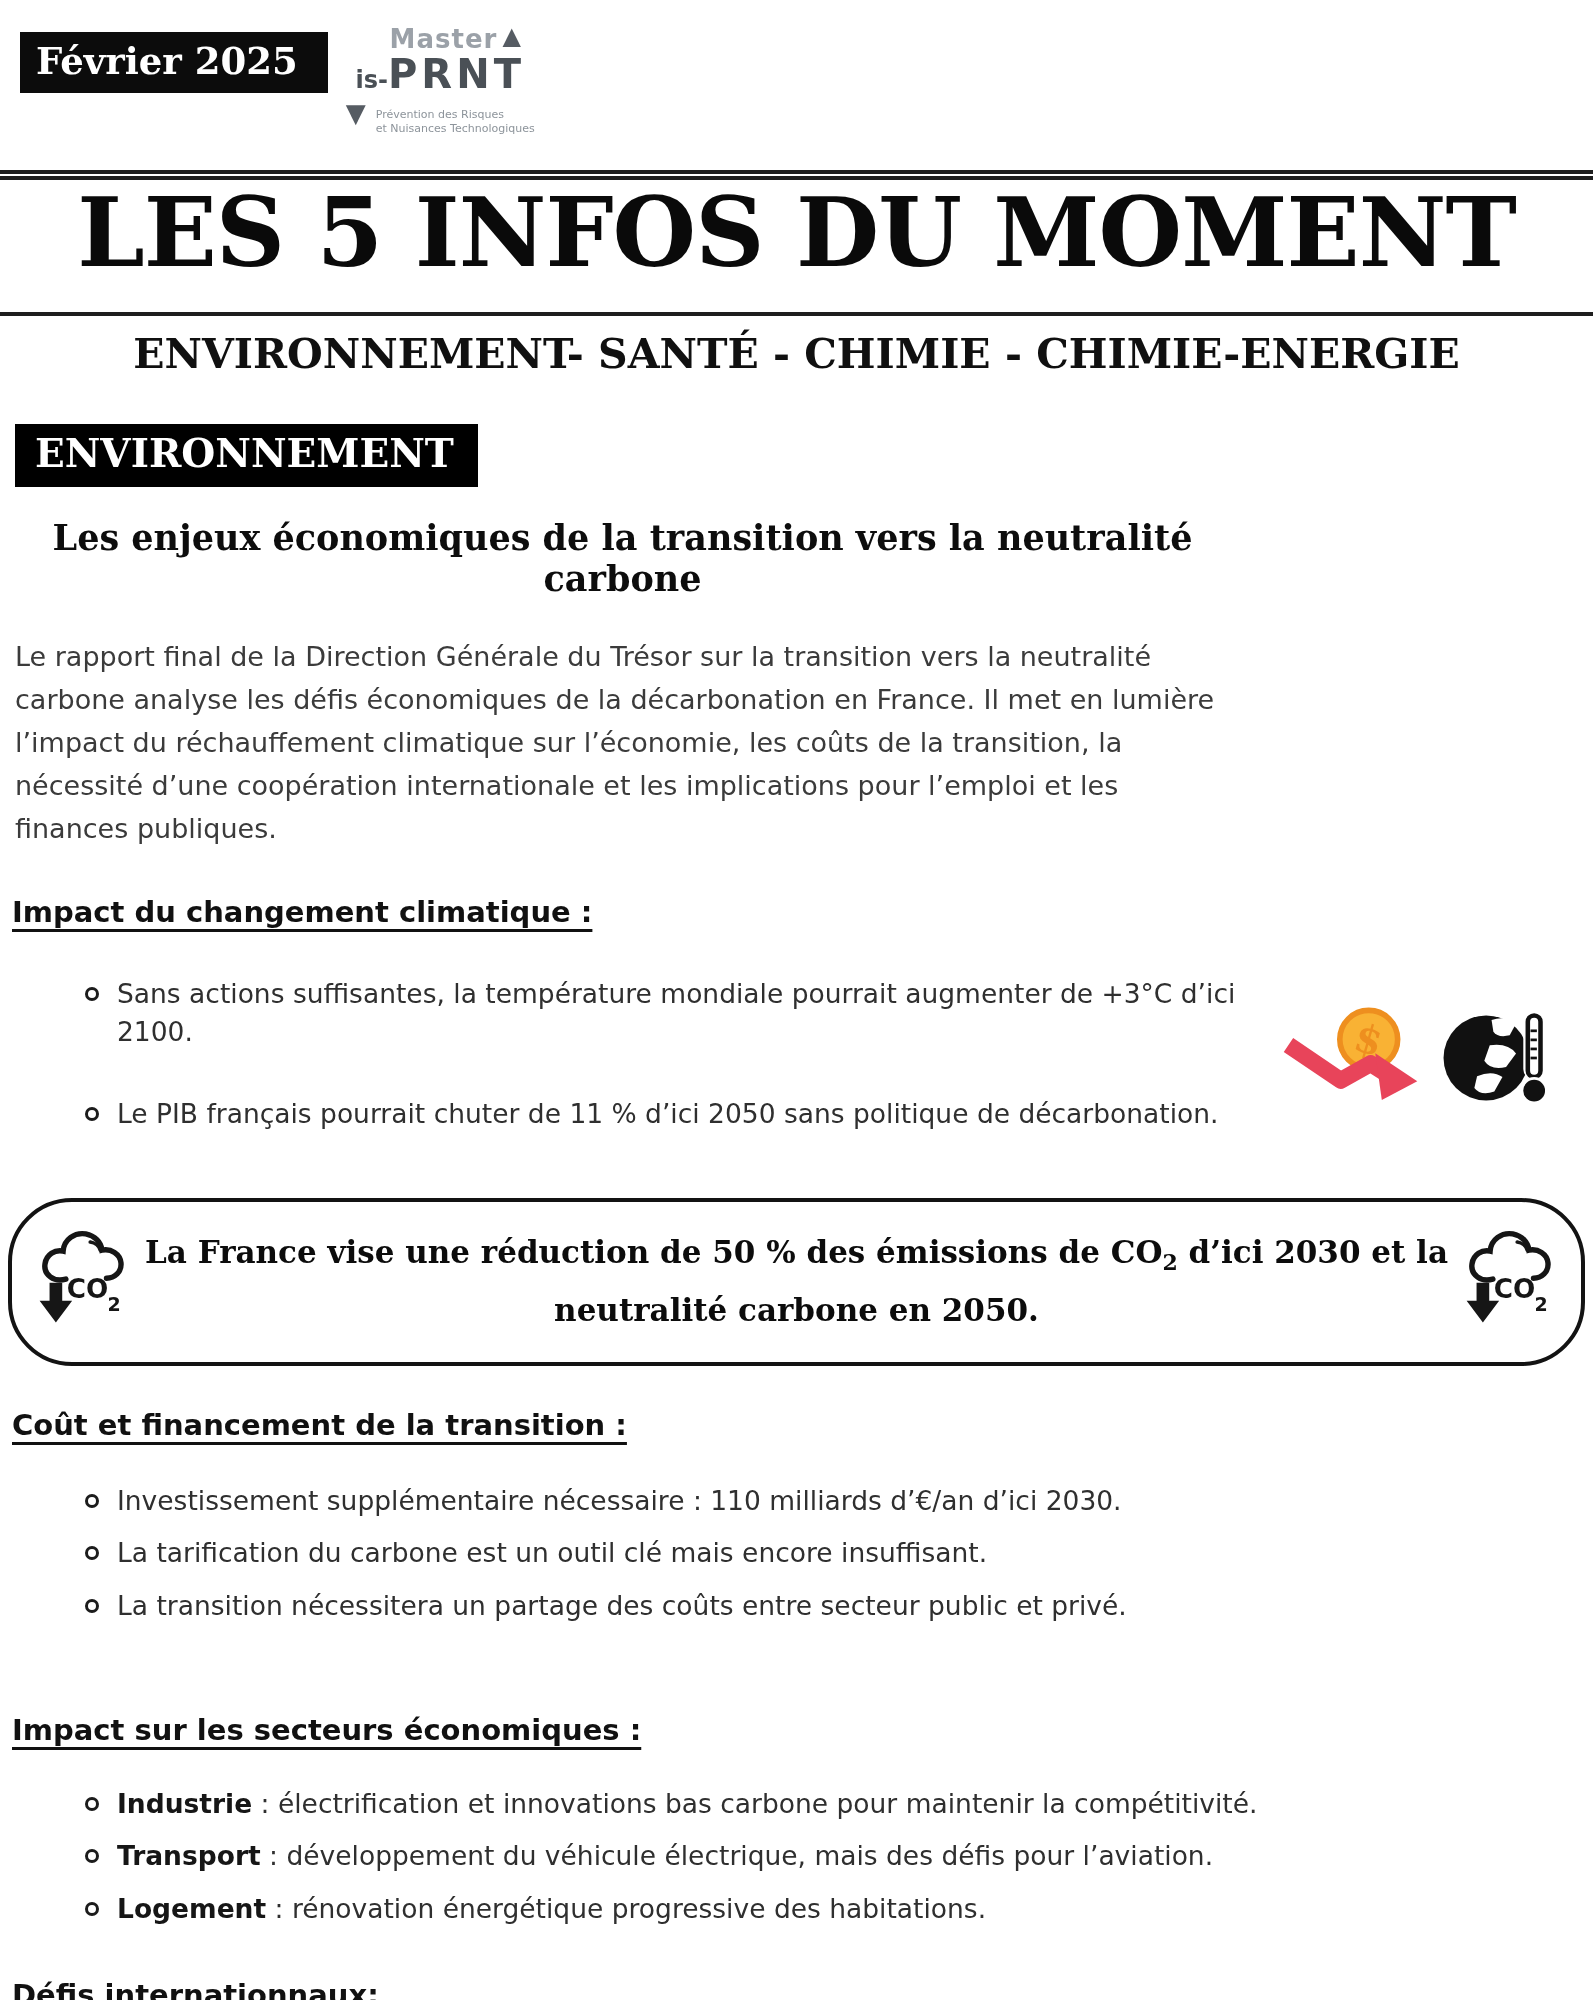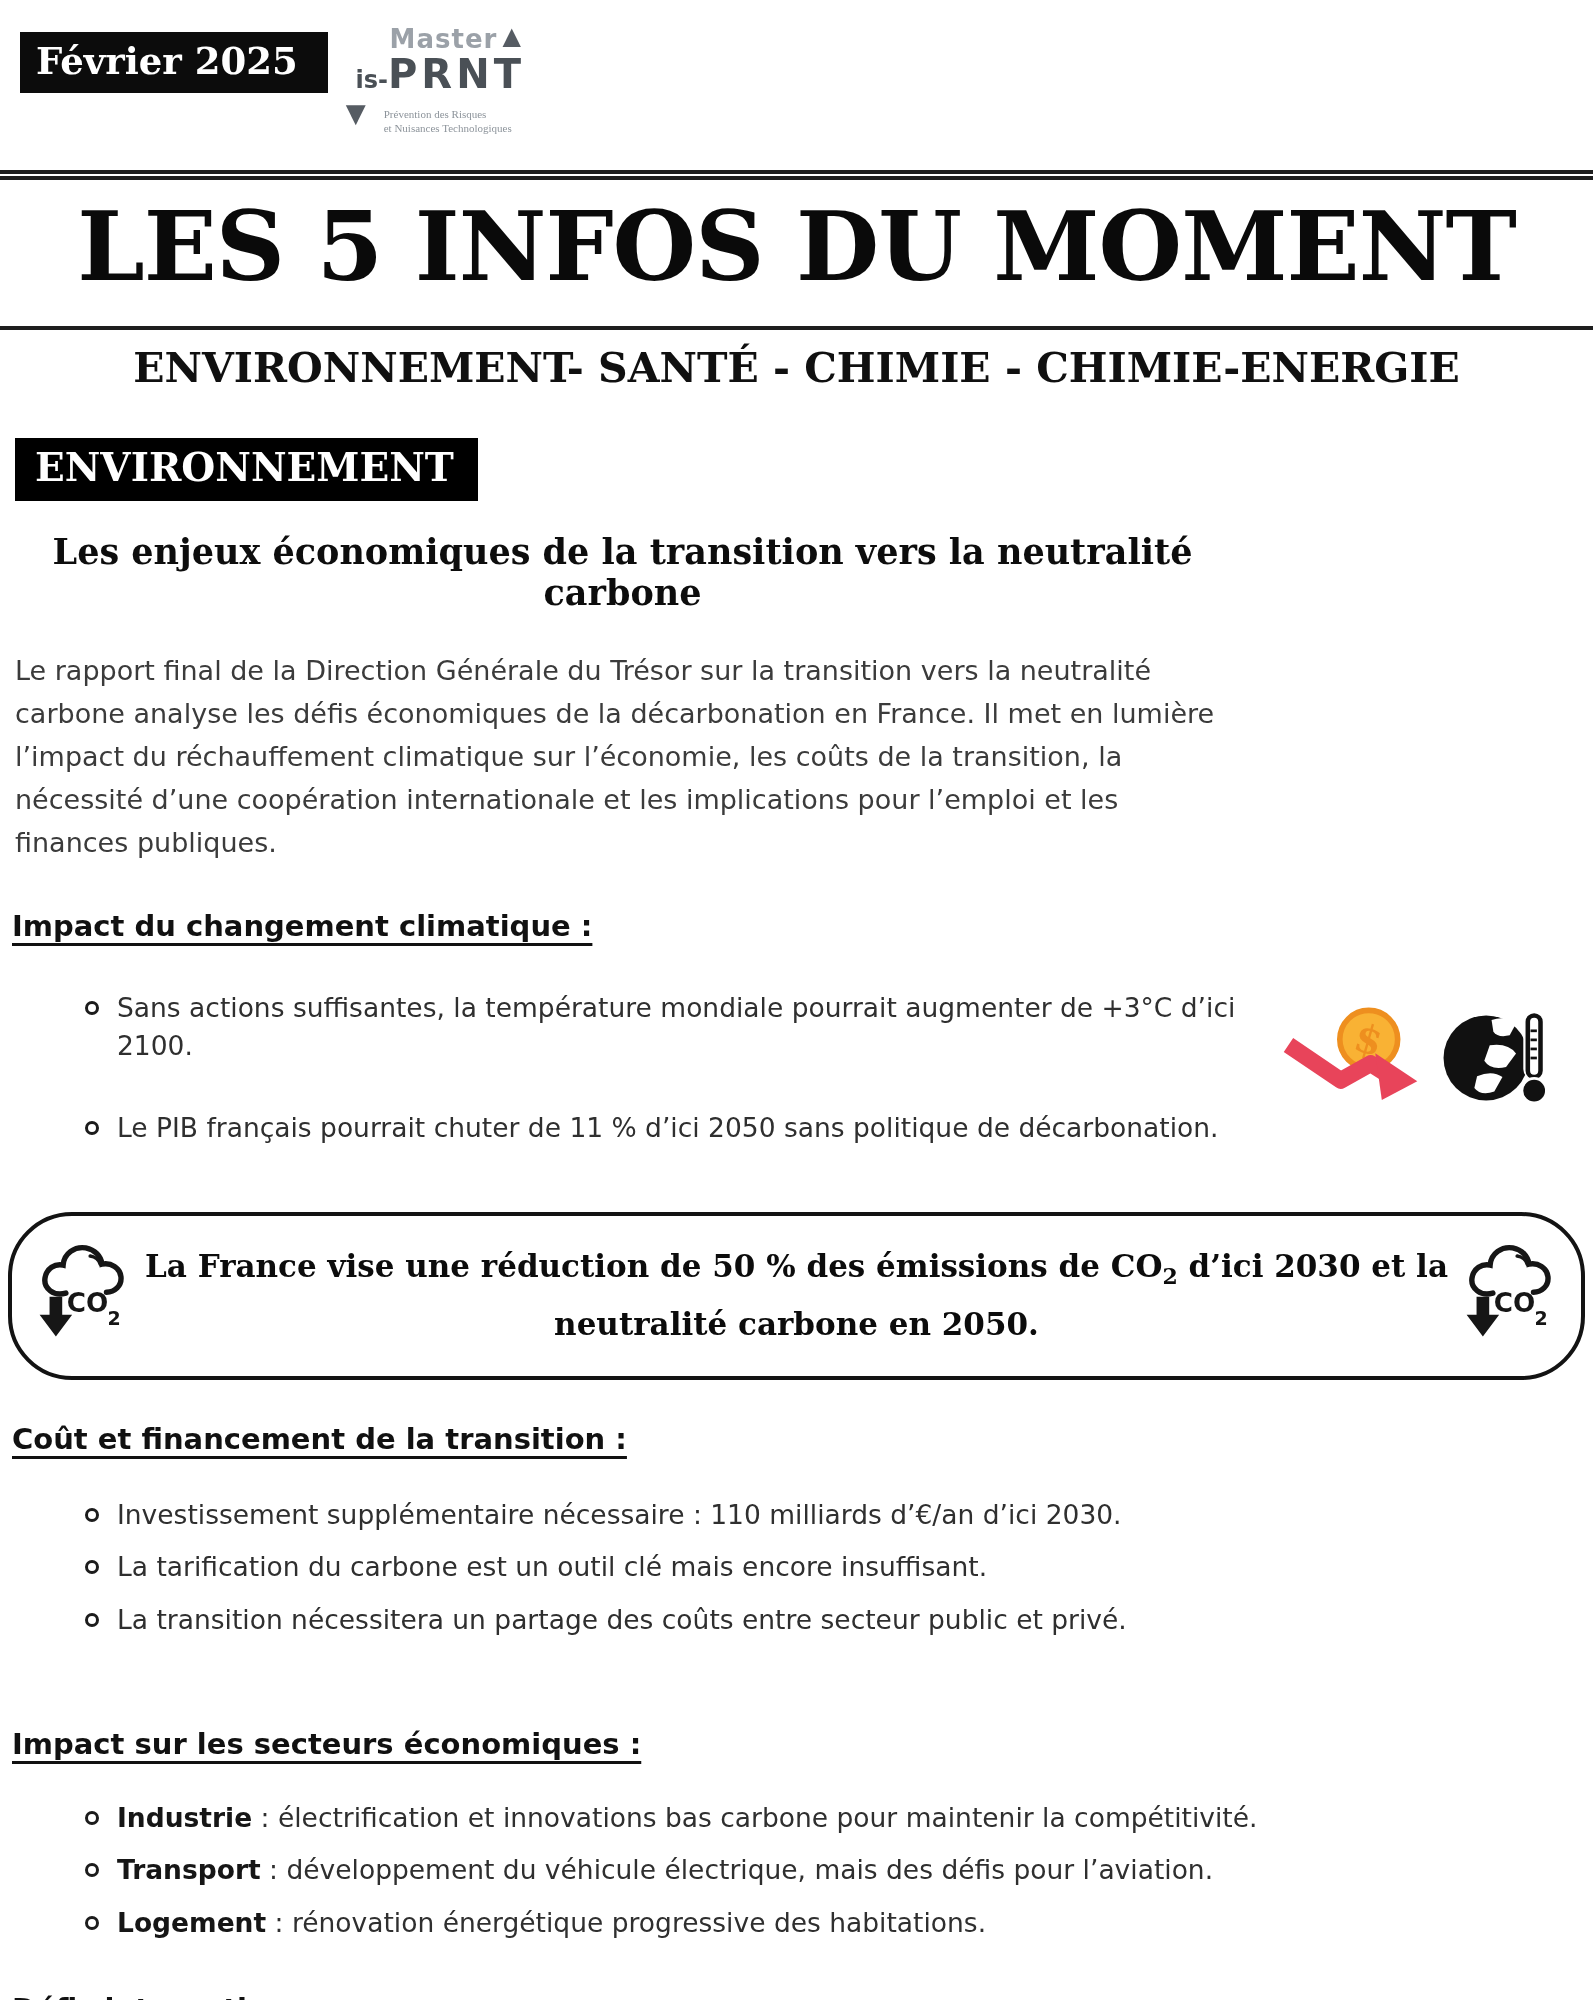--- a/index.html
+++ b/index.html
@@ -43,32 +43,32 @@
     line-height:1;
   }
   .logo-row1 { text-align:center; padding-left:30px; }
   .logo-master { color:#9ba1a8; font-size:26px; font-weight:bold; letter-spacing:1px; }
   .logo-tri-up { color:#565c63; font-size:24px; vertical-align:4px; }
   .logo-row2 { text-align:center; margin-top:2px; }
   .logo-is { color:#4a5056; font-size:24px; font-weight:bold; }
   .logo-prnt { color:#4a5056; font-size:40px; font-weight:bold; letter-spacing:4px; }
   .logo-row3 { display:flex; align-items:flex-start; margin-top:6px; padding-left:18px; }
   .logo-tri-down { color:#565c63; font-size:26px; line-height:1; }
-  .logo-tagline { margin-left:18px; color:#8d949b; font-size:11px; line-height:1.25; padding-top:8px;font-family:Liberation Serif, serif; }
+  .logo-tagline { margin-left:10px; color:#8d949b; font-size:11px; line-height:1.25; padding-top:8px; }
 
   .rule-double {
     height:10px;
     border-top:4px solid #1e1e1e;
     border-bottom:4px solid #1e1e1e;
   }
   .rule-single { height:4px; background:#1e1e1e; margin-top:26px; }
 
   
   .headline {
-    margin-top:14px;
+    margin-top:0;
     text-align:center;
     font-family:"DejaVu Serif", serif;
     font-weight:bold; font-size:96px; line-height:1.1;
     letter-spacing:-1px;
     color:#0a0a0a;
   }
   .topics {
     margin-top:14px;
     text-align:center;
     font-family:"DejaVu Serif", serif;

